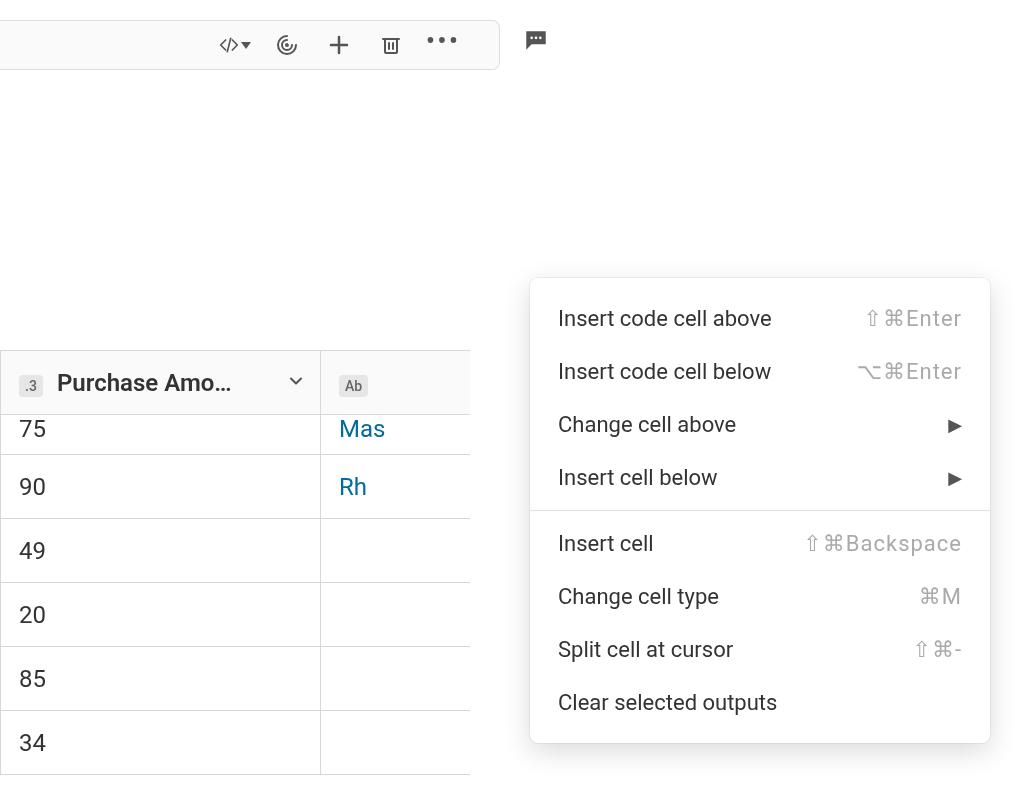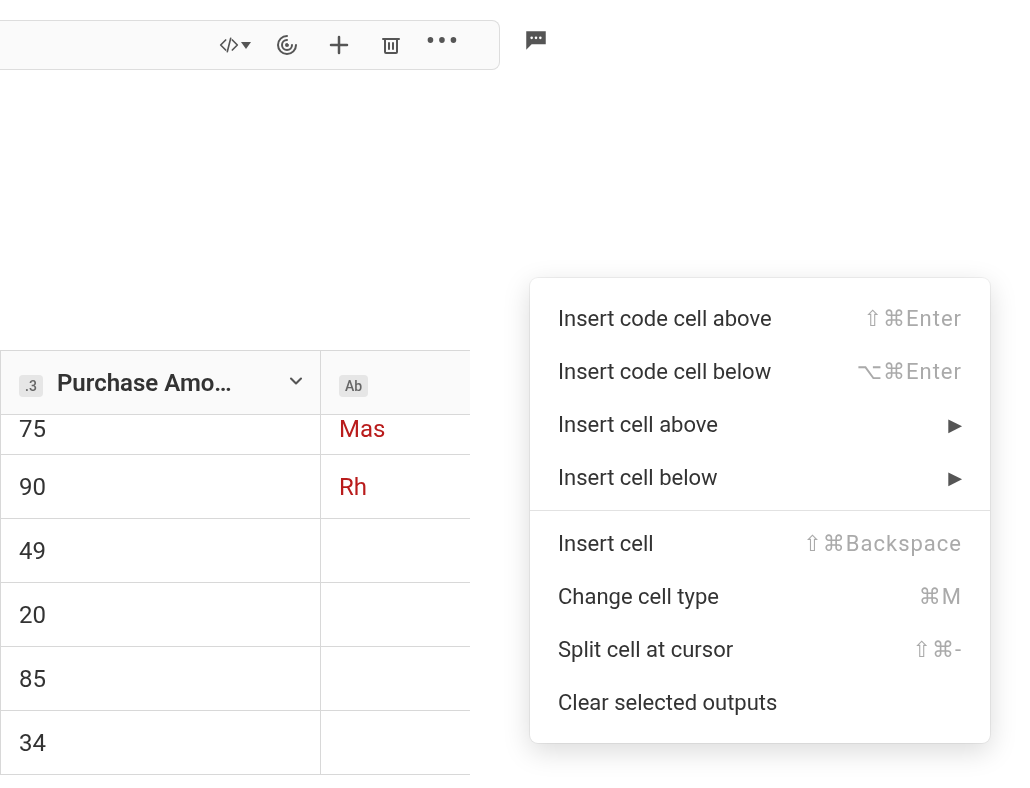--- a/index.html
+++ b/index.html
@@ -101,21 +101,21 @@
     padding:3px 6px;
     margin-right:8px;
     min-width:24px;
   }
   .col-caret {
     position:absolute; right:14px; top:50%;
     transform:translateY(-50%);
   }
   .col-caret svg { width:20px; height:20px; stroke:#555; }
   td.num { color:#333; }
-  td.txt { text-align:left; color:#b91c1c; }
+  td.txt { text-align:left; color:#0369a1; }
   tr.cutoff td { border-top:1px solid #ddd; }
 
   
 
   
   .ctx-menu {
     position:absolute;
     top:278px; left:530px;
     width:460px;
     background:#fff;
@@ -250,21 +250,21 @@
 <div class="ctx-menu">
   <div class="ctx-item">
     <span>Insert code cell above</span>
     <span class="ctx-shortcut">⇧⌘Enter</span>
   </div>
   <div class="ctx-item">
     <span>Insert code cell below</span>
     <span class="ctx-shortcut">⌥⌘Enter</span>
   </div>
   <div class="ctx-item">
-    <span>Insert cell above</span>
+    <span>Change cell above</span>
     <span class="ctx-caret">▶</span>
   </div>
   <div class="ctx-item">
     <span>Insert cell below</span>
     <span class="ctx-caret">▶</span>
   </div>
   <div class="ctx-sep"></div>
   <div class="ctx-item">
     <span>Insert cell</span>
     <span class="ctx-shortcut">⇧⌘Backspace</span>

